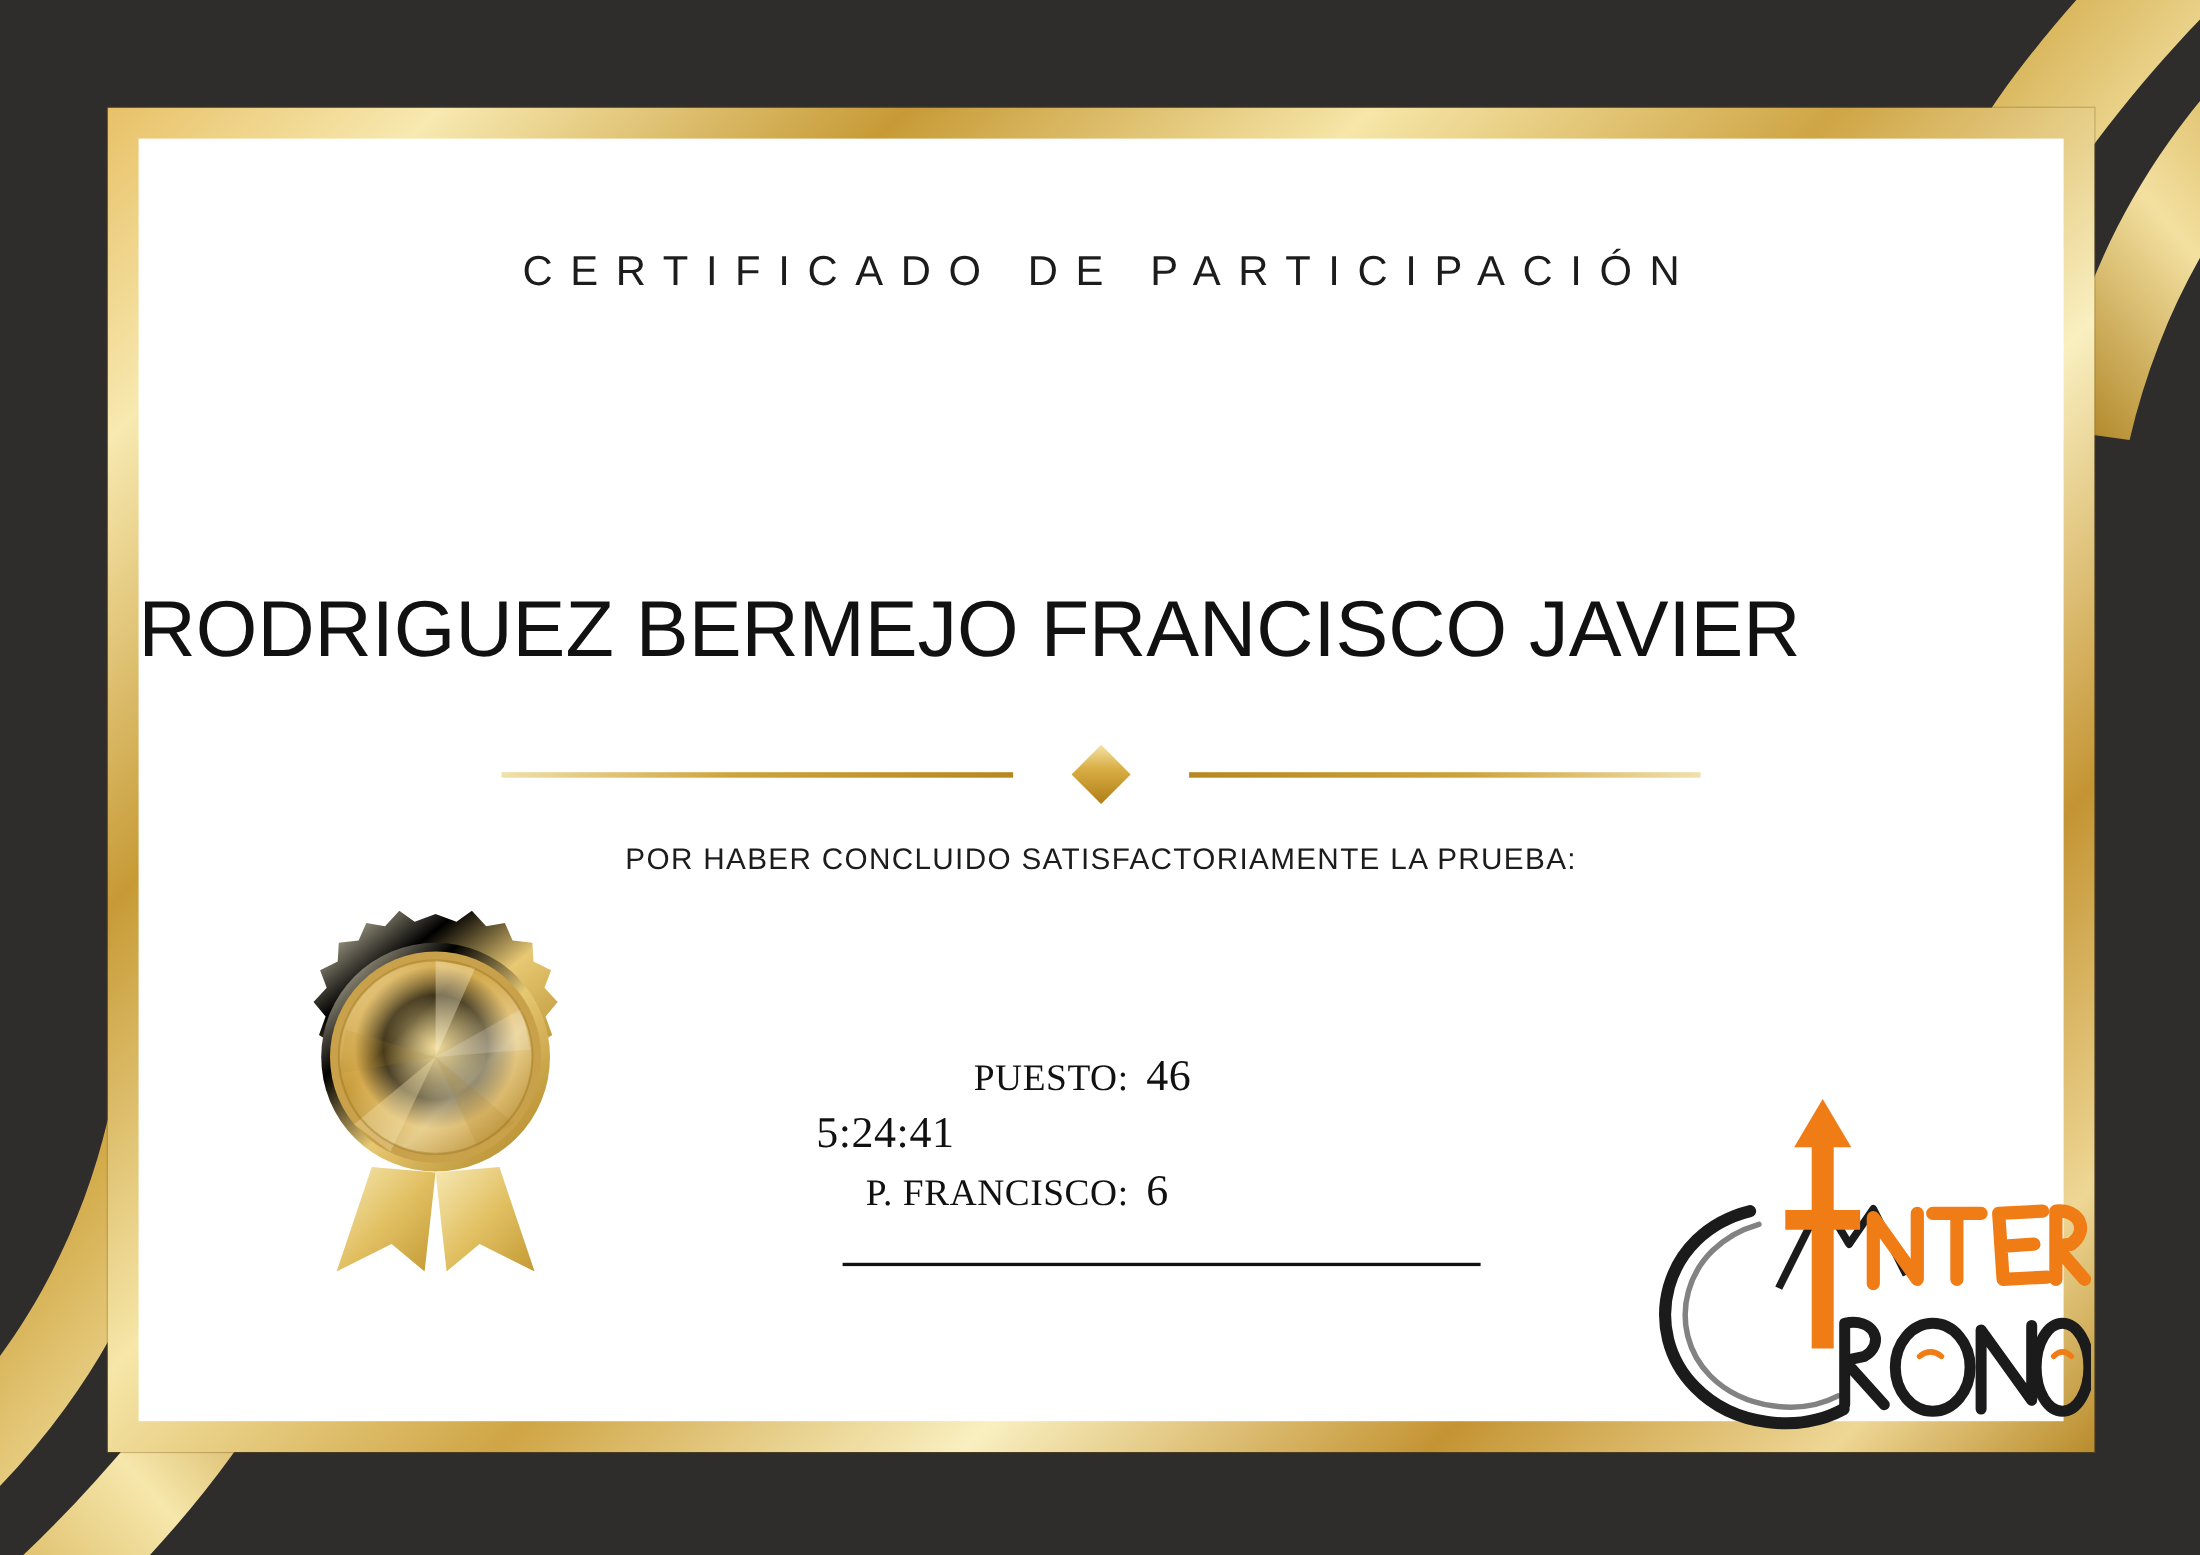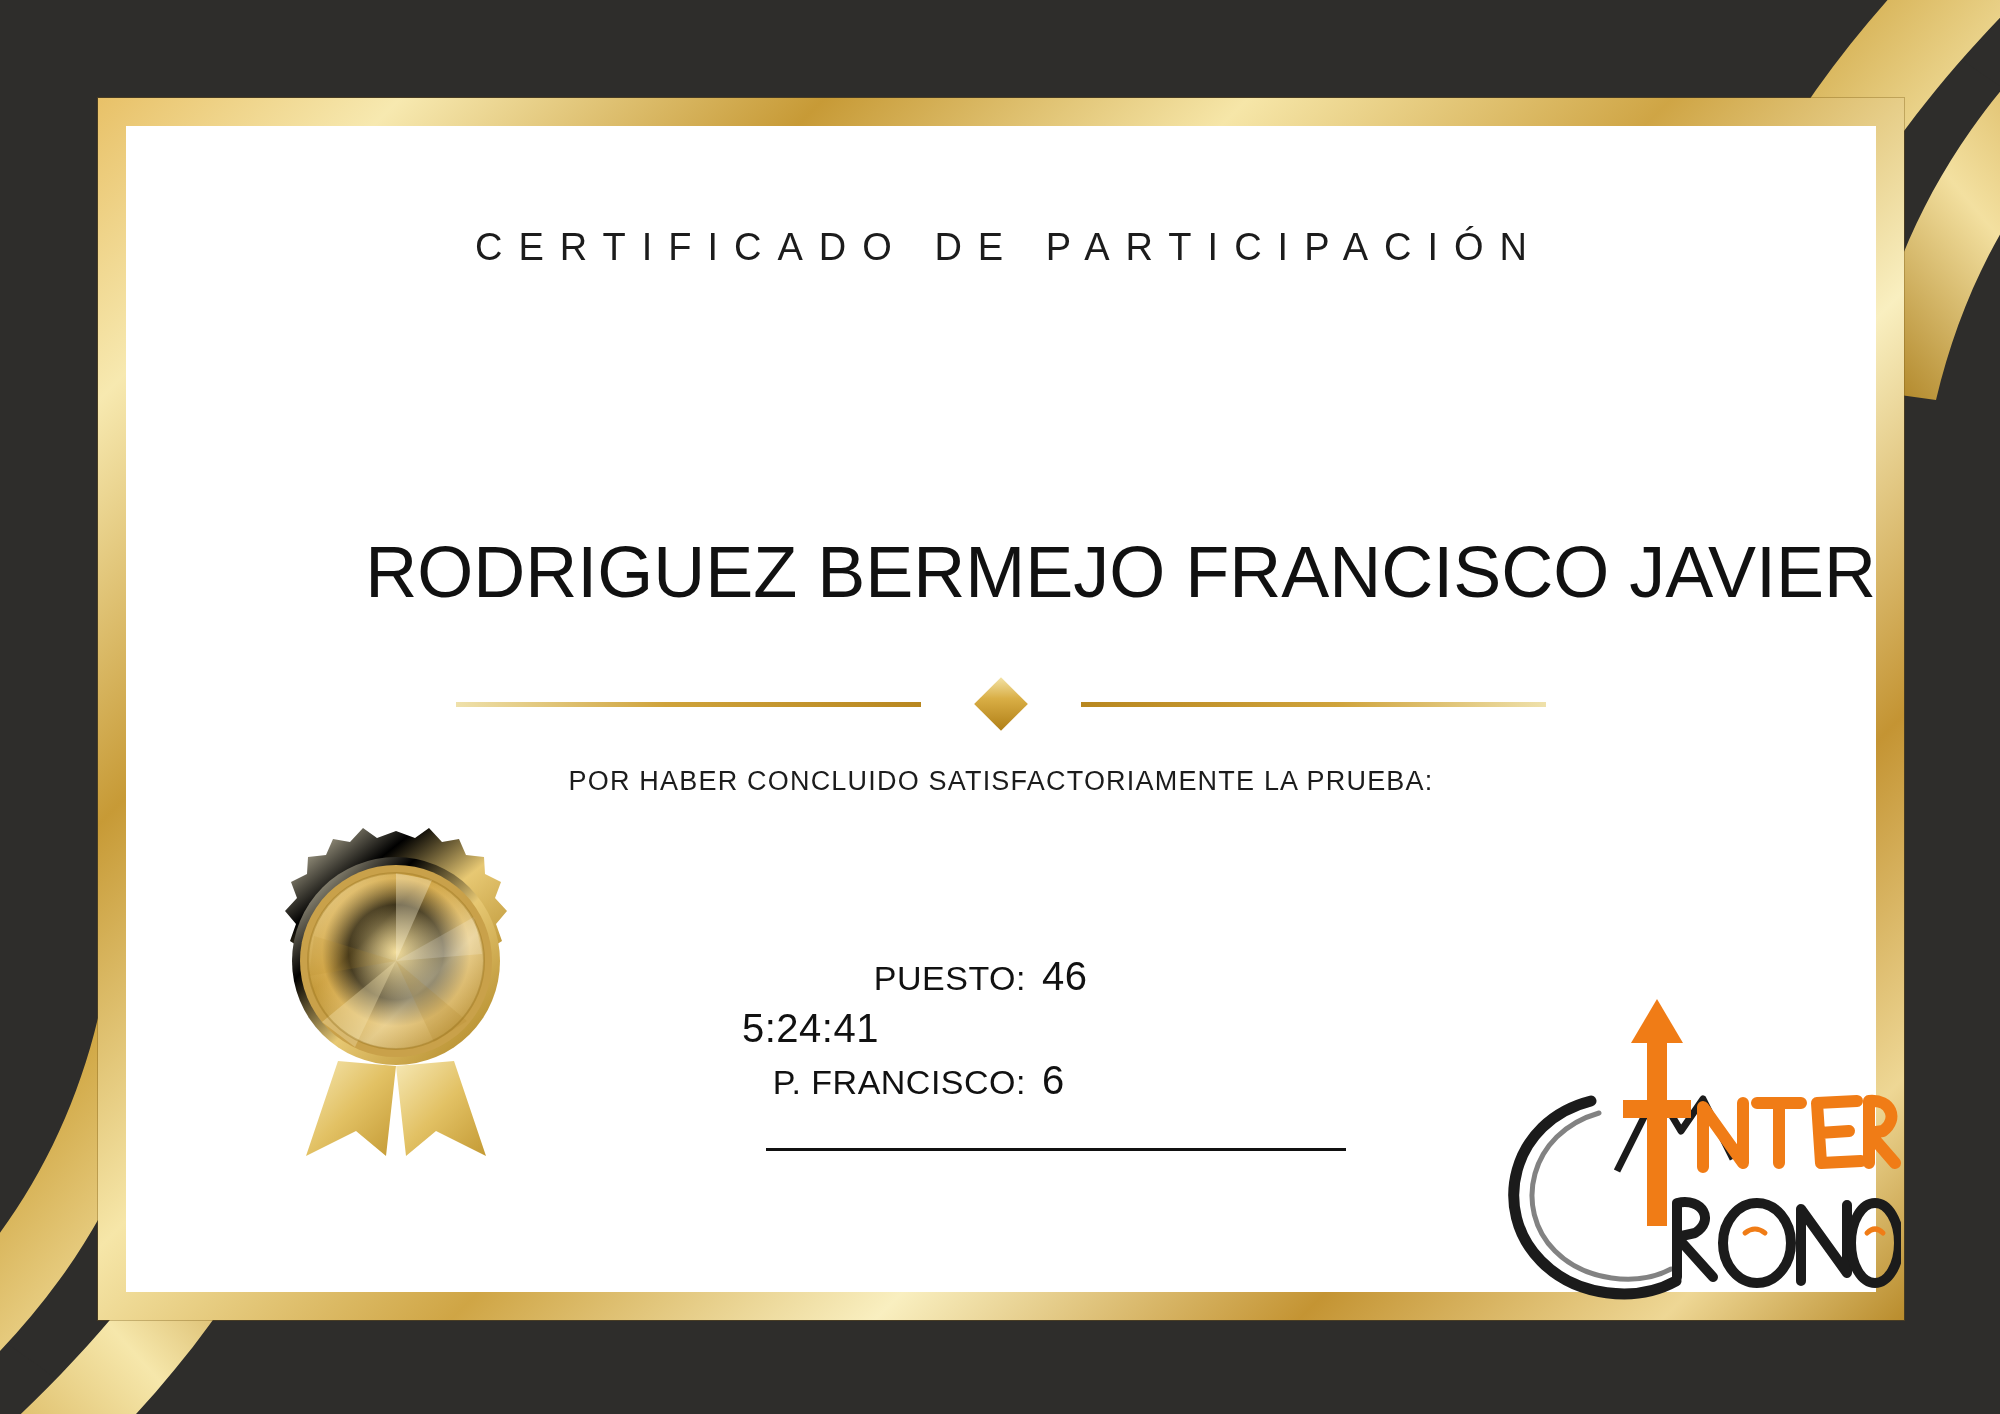--- a/index.html
+++ b/index.html
@@ -82,21 +82,21 @@
     color: #1c1c1c;
     font-weight: 400;
     text-indent: 16px;
   }
 
   .recipient-name {
     position: absolute;
     top: 405px;
     left: 0;
     right: 0;
-    text-align: right;
+    text-align: left;
     font-size: 72px;
     color: #111111;
     font-weight: 400;
     white-space: nowrap;
   }
 
   
   .divider {
     position: absolute;
     top: 555px;
@@ -150,20 +150,21 @@
     height: 330px;
   }
 
   
   .results {
     position: absolute;
     left: 600px;
     top: 828px;
     width: 600px;
     color: #111111;
+    font-family: Liberation Serif, serif;
   }
   .result-row {
     display: flex;
     align-items: baseline;
     height: 52px;
   }
   .result-label {
     width: 300px;
     text-align: right;
     font-size: 34px;

